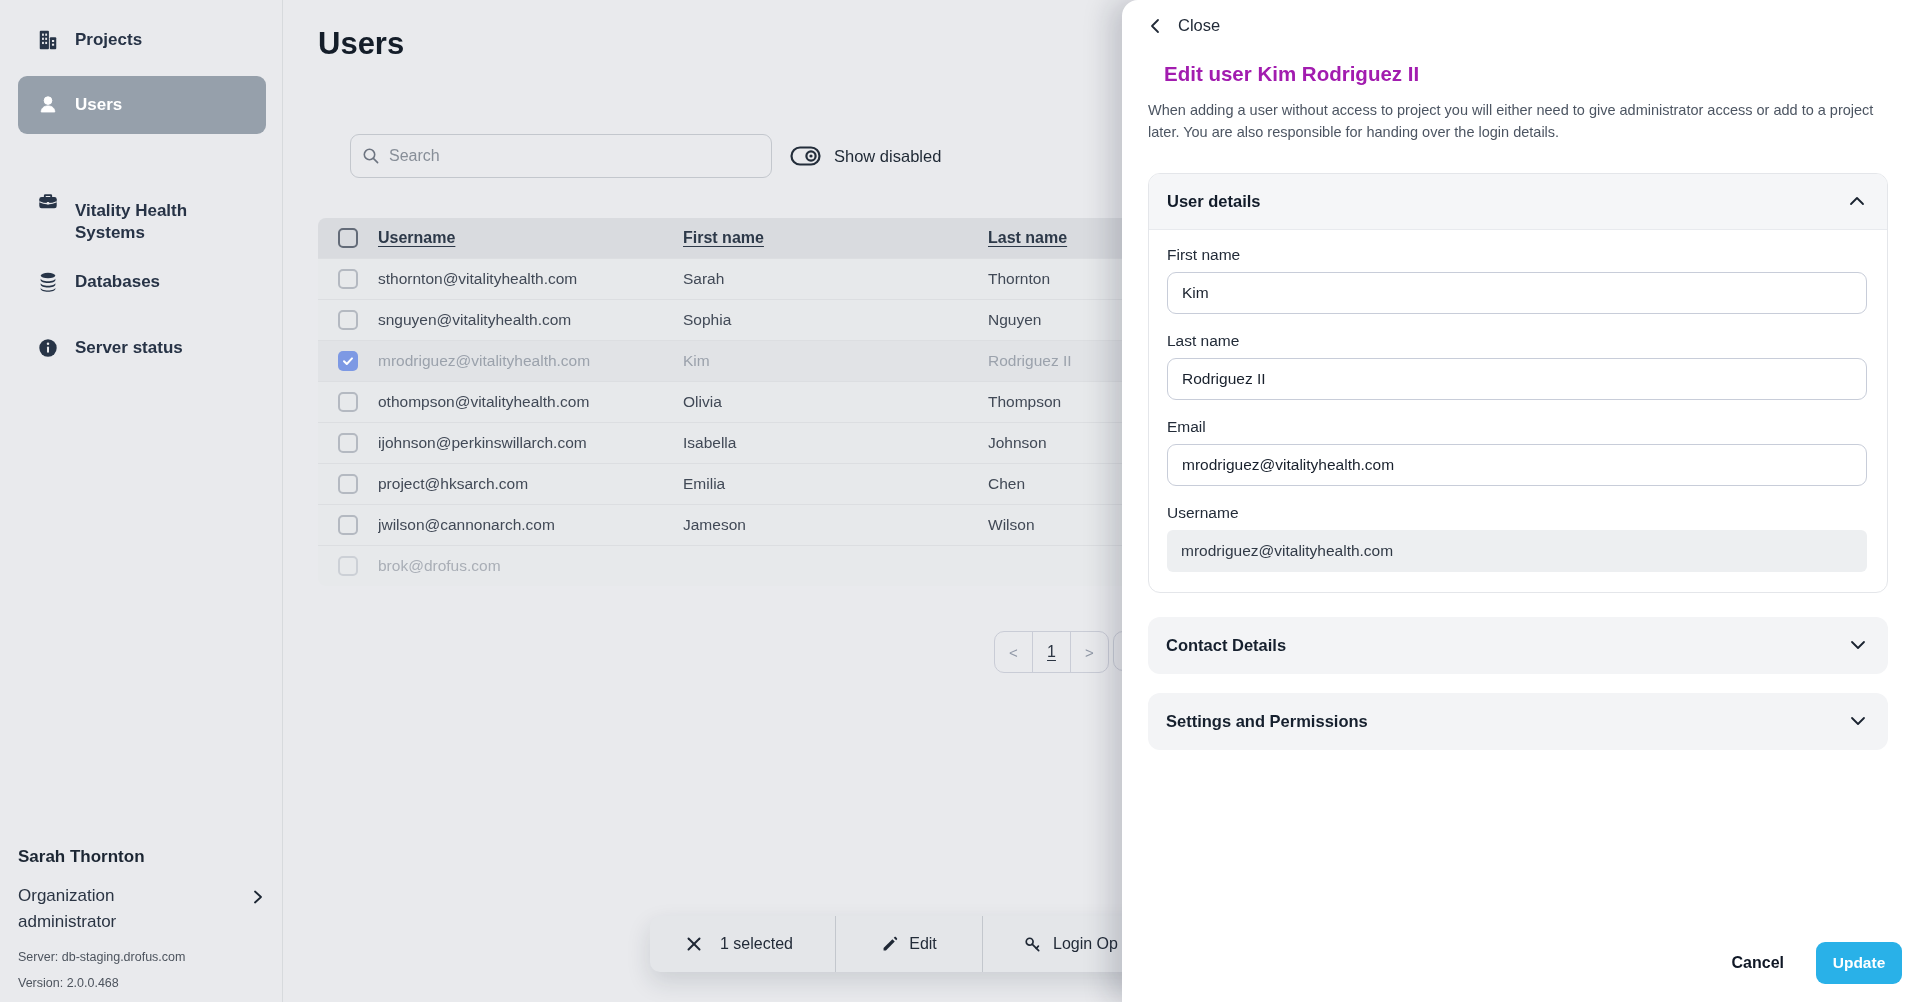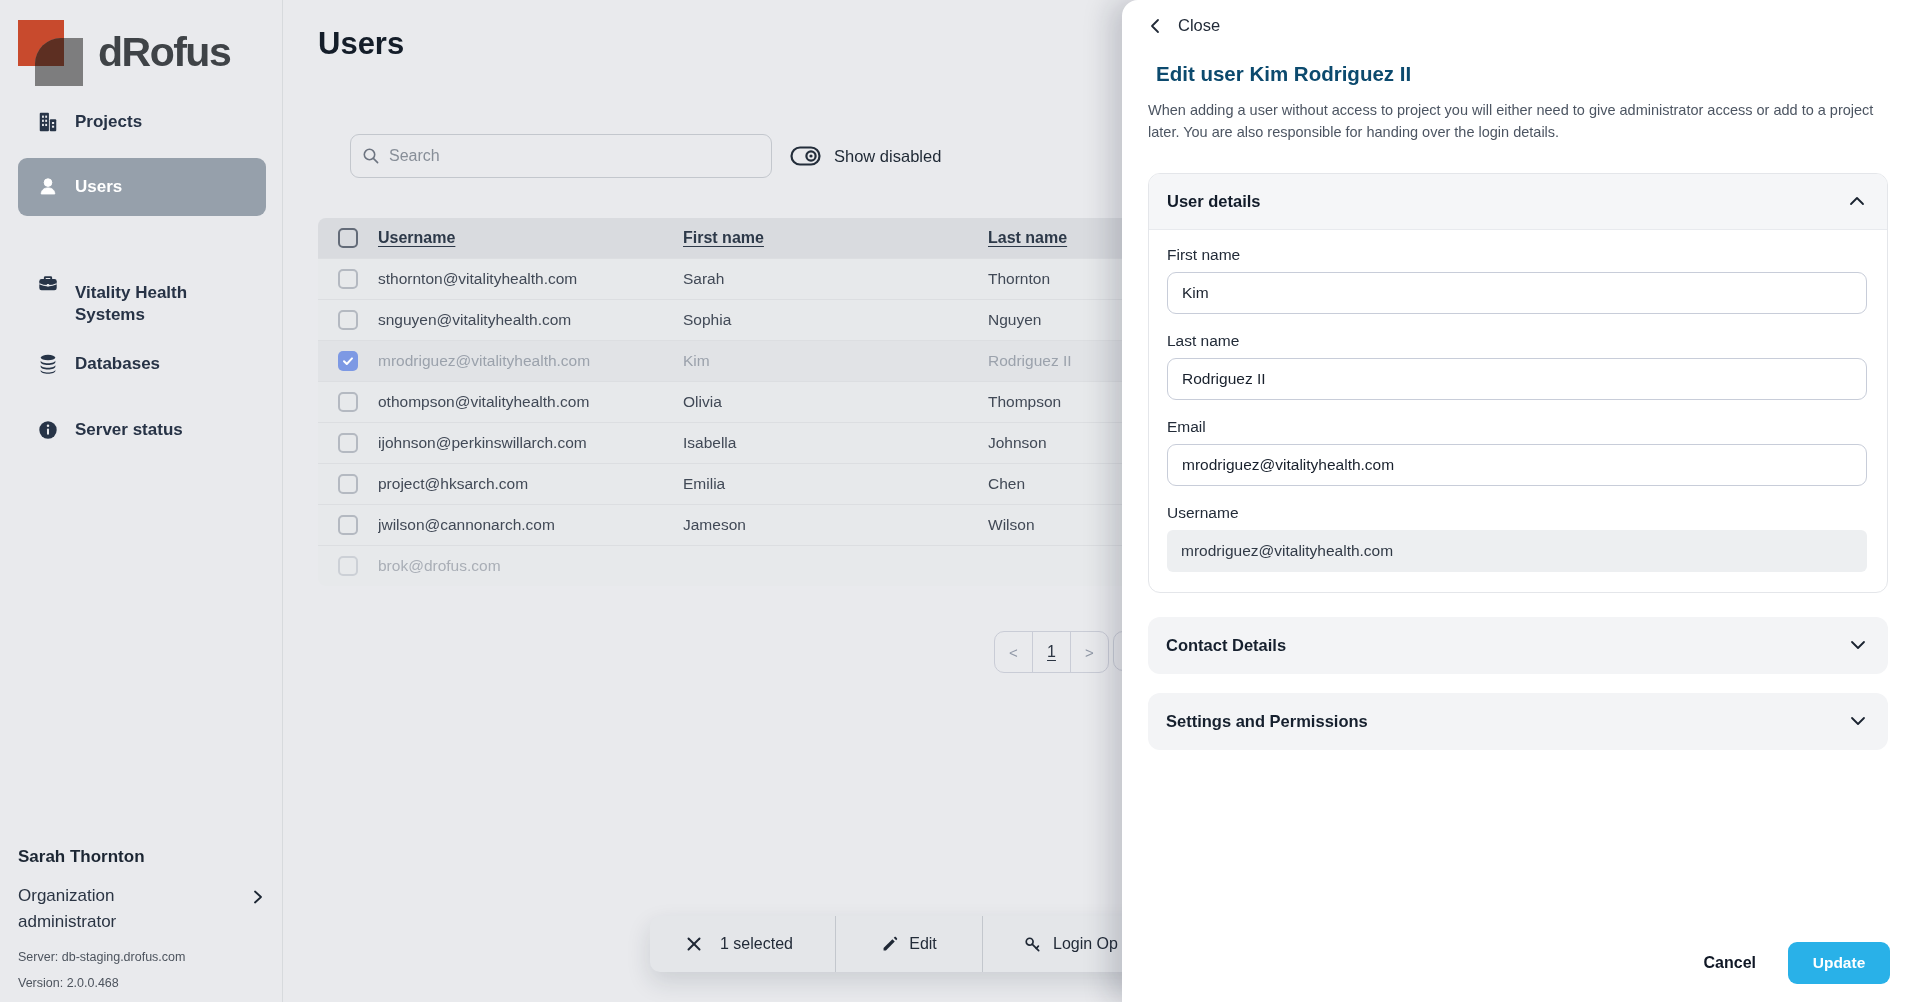--- a/index.html
+++ b/index.html
@@ -65,53 +65,45 @@
   .action-bar{position:absolute;left:368px;top:916px;width:544px;height:56px;background:#e4e6e9;border-radius:10px;box-shadow:0 10px 24px rgba(31,41,55,.14);display:flex;align-items:stretch;font-size:16px;color:#222b38;}
   .ab-seg{display:flex;align-items:center;border-right:1px solid #c3c7cd;}
   .ab-seg.s1{width:186px;padding-left:36px;gap:18px;box-sizing:border-box;}
   .ab-seg.s2{width:146px;justify-content:center;gap:11px;}
   .ab-seg.s3{flex:1;padding-left:40px;gap:11px;border-right:none;}
   .ab-icon{display:flex;align-items:center;cursor:pointer;}
 
   
   .panel{position:absolute;left:1122px;top:0;width:790px;height:1002px;background:#ffffff;border-radius:16px 0 0 0;box-shadow:-12px 0 28px rgba(15,23,42,.18);z-index:10;box-sizing:border-box;padding:0 24px 0 26px;}
   .close-row{display:flex;align-items:center;gap:16px;margin-top:16px;cursor:pointer;font-size:16.5px;color:#222b38;width:90px;}
-  .panel-title{margin:27px 0 0 8px;font-size:20.5px;font-weight:700;color:#0c4a6e;}
+  .panel-title{margin:27px 0 0 16px;font-size:20.5px;font-weight:700;color:#a21caf;}
   .panel-desc{margin:13px 0 0 0;font-size:14.5px;line-height:1.55;color:#4c5562;width:728px;}
   .card{margin-top:29px;border:1px solid #e4e6ea;border-radius:12px;overflow:hidden;background:#fff;}
   .card-head{display:flex;align-items:center;justify-content:space-between;height:55px;background:#f5f6f8;border-bottom:1px solid #e8eaee;padding:0 22px 0 18px;cursor:pointer;}
   .card-head .ch-title{font-size:16.5px;font-weight:600;color:#121c2a;}
   .card-body{padding:16px 20px 20px 18px;}
   .fgroup{margin-bottom:18px;}
   .fgroup:last-child{margin-bottom:0;}
   .flabel{font-size:15.5px;color:#222b38;margin-bottom:8px;}
   .finput{width:100%;height:42px;box-sizing:border-box;border:1px solid #c8cdd9;border-radius:9px;padding:0 14px;font-size:15.5px;color:#18202c;background:#fff;outline:none;font-family:inherit;}
   .freadonly{width:100%;height:42px;box-sizing:border-box;border-radius:6px;padding:0 14px;font-size:15.5px;color:#313a46;background:#edeff1;display:flex;align-items:center;}
   .collapse{display:flex;align-items:center;justify-content:space-between;height:57px;background:#f3f4f6;border-radius:12px;padding:0 22px 0 18px;cursor:pointer;gap:32px;}
   .collapse.c1{margin-top:24px;}
   .collapse.c2{margin-top:19px;}
   .collapse .cl-title{font-size:16.5px;font-weight:600;color:#16202e;}
-  .panel-footer{position:absolute;right:22px;bottom:18px;display:flex;align-items:center;gap:26px;}
+  .panel-footer{position:absolute;right:10px;bottom:18px;display:flex;align-items:center;gap:26px;}
   .btn-cancel{background:none;border:none;font-size:16px;font-weight:600;color:#101826;cursor:pointer;font-family:inherit;}
-  .btn-update{background:#29b1e8;border:none;border-radius:9px;width:102px;height:42px;font-size:15.5px;font-weight:600;color:#fff;cursor:pointer;font-family:inherit;}
+  .btn-update{background:#29b1e8;border:none;border-radius:9px;width:86px;height:42px;font-size:15.5px;font-weight:600;color:#fff;cursor:pointer;font-family:inherit;}
 </style>
 </head>
 <body>
 
 <div class="screen">
 
   <aside class="sidebar">
-    <div class="logo">
-      <span class="logo-mark">
-        <span class="lm-red"></span>
-          <span class="lm-gray"></span>
-          <span class="lm-leaf"></span>
-      </span>
-      <span class="logo-text">dRofus</span>
-    </div>
     <nav class="nav">
       <div class="nav-item">
         <span class="nicon">
           <svg width="22" height="22" viewBox="0 0 24 24">
               <rect x="3" y="2" width="10" height="20" rx="1" fill="#273447"></rect>
               <rect x="14" y="9" width="7" height="13" rx="1" fill="#273447"></rect>
               <rect x="5.5" y="5" width="2" height="2.4" fill="#e9eaed"></rect>
               <rect x="9" y="5" width="2" height="2.4" fill="#e9eaed"></rect>
               <rect x="5.5" y="9.5" width="2" height="2.4" fill="#e9eaed"></rect>
               <rect x="9" y="9.5" width="2" height="2.4" fill="#e9eaed"></rect>

